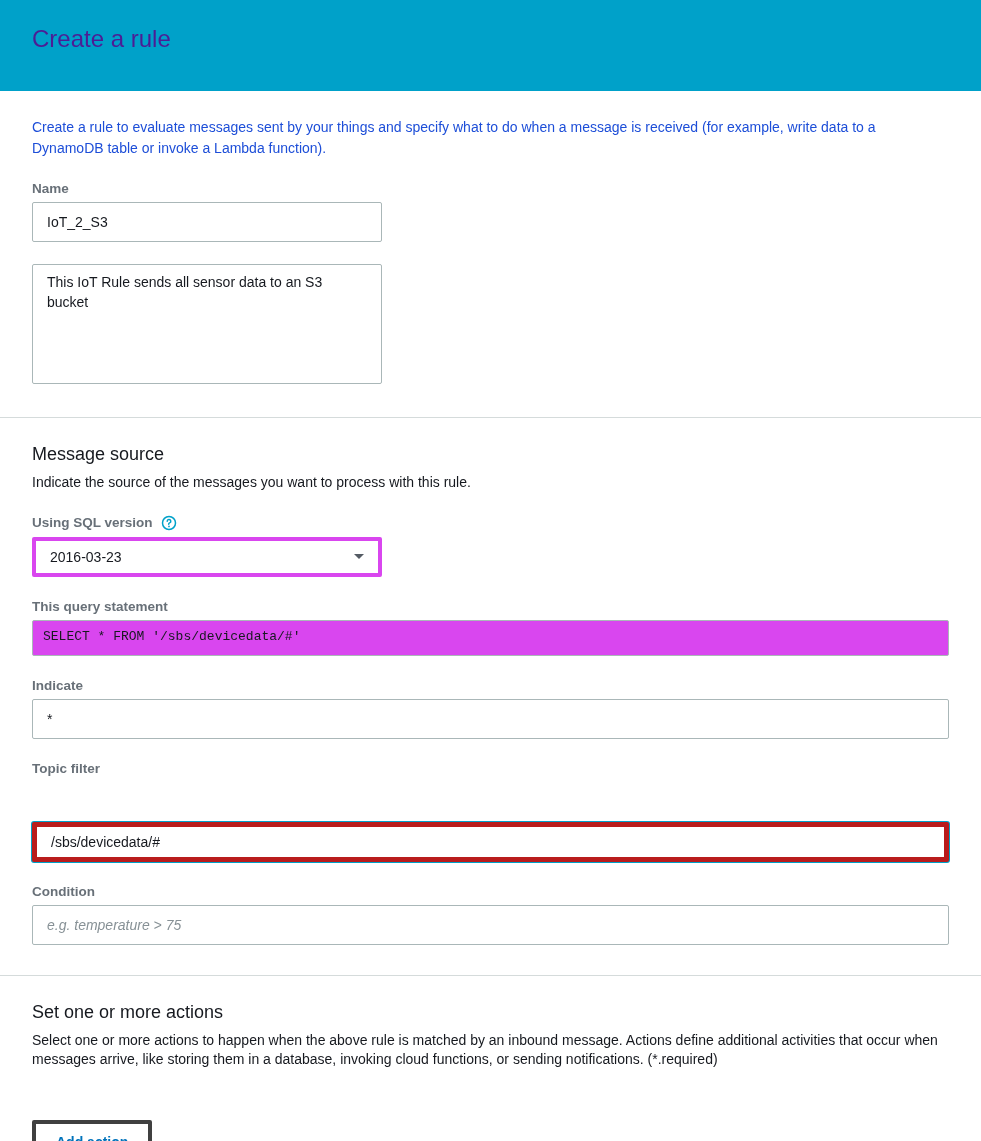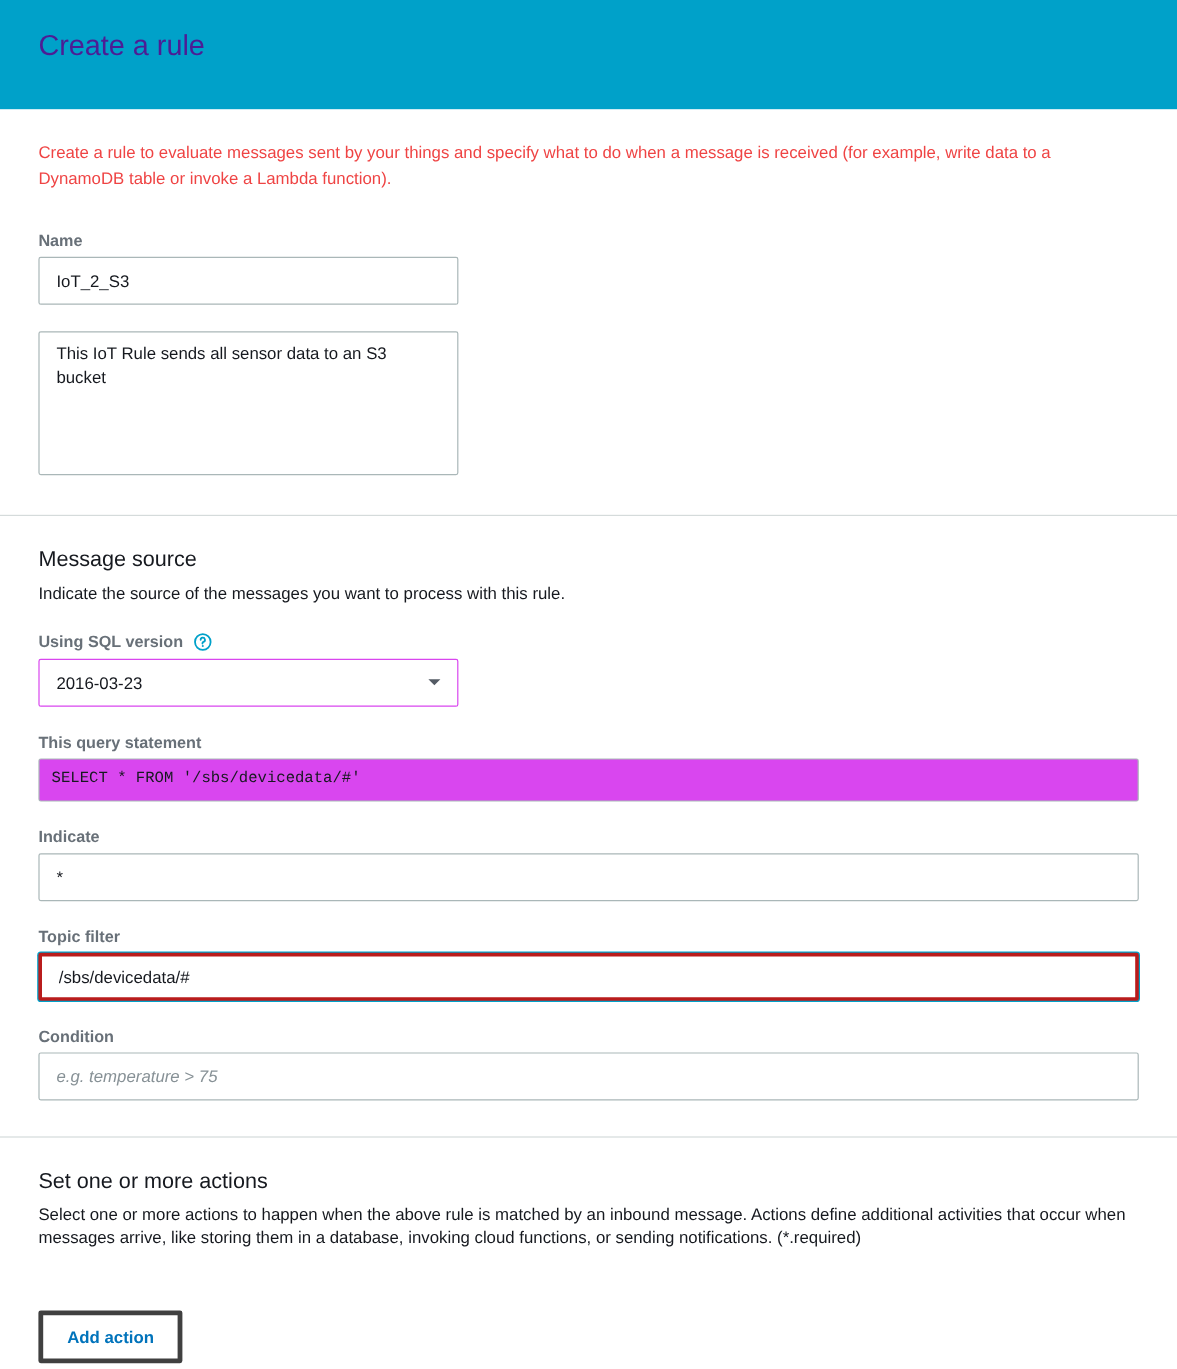--- a/index.html
+++ b/index.html
@@ -20,24 +20,24 @@
     font-weight: 400;
   }
   .panel {
     padding: 26px 32px 30px 32px;
   }
   .divider {
     border-top: 1px solid #d5dbdb;
     height: 0;
   }
   .intro-text {
-    color: #ef4444;
+    color: #1d4ed8;
     font-size: 14px;
     line-height: 1.5;
-    margin-bottom: 34px;
+    margin-bottom: 22px;
   }
   .section-heading {
     font-size: 18px;
     font-weight: 500;
     color: #16191f;
     margin-bottom: 8px;
   }
   .section-sub {
     font-size: 14px;
     color: #16191f;
@@ -75,21 +75,21 @@
     font-size: 14px;
     font-family: inherit;
     background: #fff;
     color: #16191f;
     resize: none;
     line-height: 1.4;
   }
   .select-wrap {
     width: 350px;
     height: 40px;
-    border: 1px solid #d946ef;
+    border: 4px solid #d946ef;
     border-radius: 2px;
     background: #fff;
     display: flex;
     align-items: center;
     justify-content: space-between;
     padding: 0 14px;
     cursor: pointer;
   }
   .select-wrap span { font-size: 14px; }
   .caret-down {
@@ -103,22 +103,23 @@
     height: 40px;
     border: 1px solid #aab7b8;
     border-radius: 2px;
     padding: 8px 14px;
     font-size: 14px;
     font-family: inherit;
     background: #fff;
     color: #16191f;
   }
   .full-input.focused {
-    border: 3px solid #b91c1c;
+    border: 5px solid #b91c1c;
     box-shadow: 0 0 0 1px #00a1c9;
+    margin-top: 40px;
   }
   .query-box {
     width: 100%;
     border: 1px solid #aab7b8;
     border-radius: 2px;
     background: #d946ef;
     padding: 8px 10px;
     font-family: "Courier New", monospace;
     font-size: 13px;
     color: #16191f;

